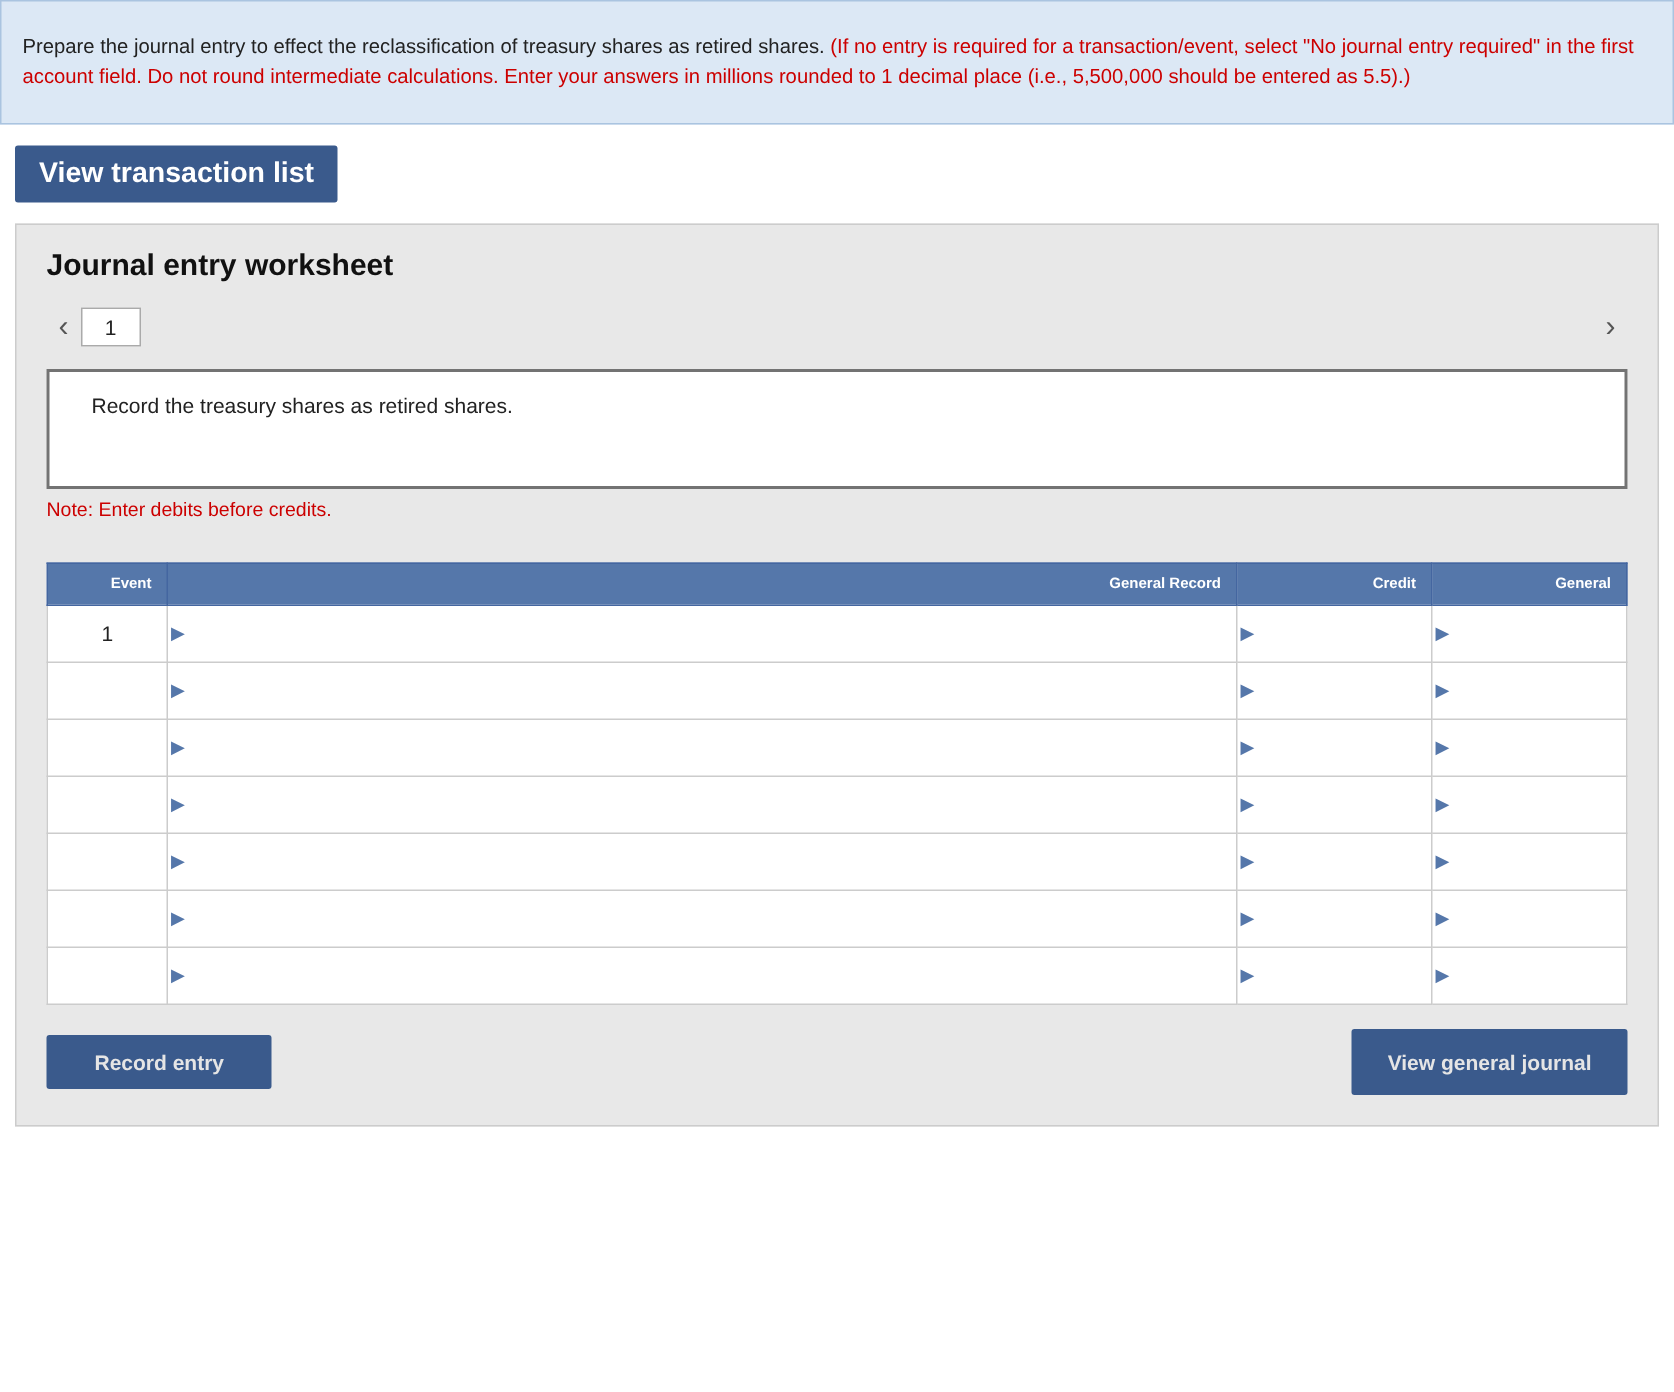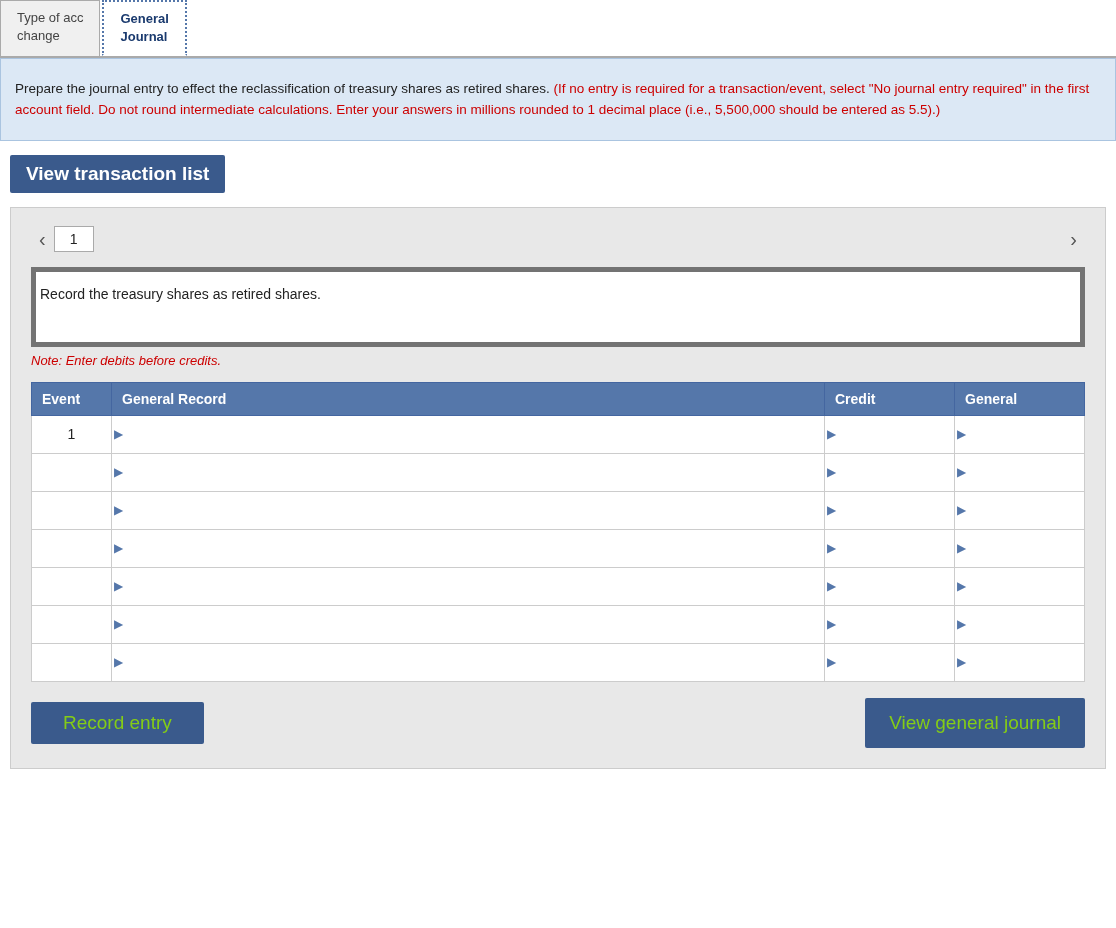--- a/index.html
+++ b/index.html
@@ -99,50 +99,49 @@
       min-width: 40px;
       text-align: center;
     }
     .page-nav .chevron-right {
       margin-left: auto;
     }
 
     
     .description-box {
       background: #fff;
-      border: 5px solid #737373;
-      padding: 14px 4px;
+      border: 2px solid #737373;
+      padding: 14px 28px;
       font-size: 14px;
       color: #222;
       min-height: 80px;
       margin-bottom: 6px;
     }
 
     .note-text {
       color: #cc0000;
       font-size: 13px;
-      margin-bottom: 14px;
-      font-style: italic;
+      margin-bottom: 28px;
     }
 
     
     .journal-table {
       width: 100%;
       border-collapse: collapse;
       background: #fff;
     }
     .journal-table thead tr {
       background: #5577aa;
       color: #fff;
     }
     .journal-table thead th {
       padding: 8px 10px;
-      font-size: 14px;
-      font-weight: bold;
-      text-align: left;
+      font-size: 10px;
+      font-weight: bold;
+      text-align: right;
       border: 1px solid #4466a0;
       margin-left: 24px;
     }
     .journal-table thead th.event-col {
       width: 80px;
     }
     .journal-table thead th.journal-col {
       width: auto;
     }
     .journal-table thead th.debit-col,
@@ -193,60 +192,53 @@
     
     .bottom-buttons {
       display: flex;
       gap: 12px;
       margin-top: 16px;
       align-items: center;
     }
     .btn-action {
       padding: 10px 32px;
       background: #3a5a8c;
-      color: #84cc16;
-      font-size: 19px;
-      font-weight: normal;
+      color: #e5e5e5;
+      font-size: 14px;
+      font-weight: bold;
       border: none;
       cursor: pointer;
       border-radius: 2px;
     }
     .btn-action.view-journal-btn {
       margin-left: auto;
       padding: 14px 24px;
     }
 
     .page-wrapper {
       padding: 0;
     }
   </style>
 </head>
 <body>
 
 <div class="page-wrapper">
 
-  <div class="tab-header">
-    <div class="tab-item">
-      Type of acc<br>change
-    </div>
-    <div class="tab-item active">
-      General<br>Journal
-    </div>
-  </div>
 
   <div class="instruction-box">
     <span>Prepare the journal entry to effect the reclassification of treasury shares as retired shares.</span>
     <span class="red-text">(If no entry is required for a transaction/event, select "No journal entry required" in the first account field. Do not round intermediate calculations. Enter your answers in millions rounded to 1 decimal place (i.e., 5,500,000 should be entered as 5.5).)</span>
   </div>
 
   <div style="padding: 0 10px;">
     <button class="view-transaction-btn">View transaction list</button>
   </div>
 
   <div class="worksheet-container">
+    <div class="worksheet-title">Journal entry worksheet</div>
 
     <div class="page-nav">
       <span class="chevron">‹</span>
       <div class="page-box">1</div>
       <span class="chevron chevron-right">›</span>
     </div>
 
     <div class="description-box">
       <span>Record the treasury shares as retired shares.</span>
     </div>

